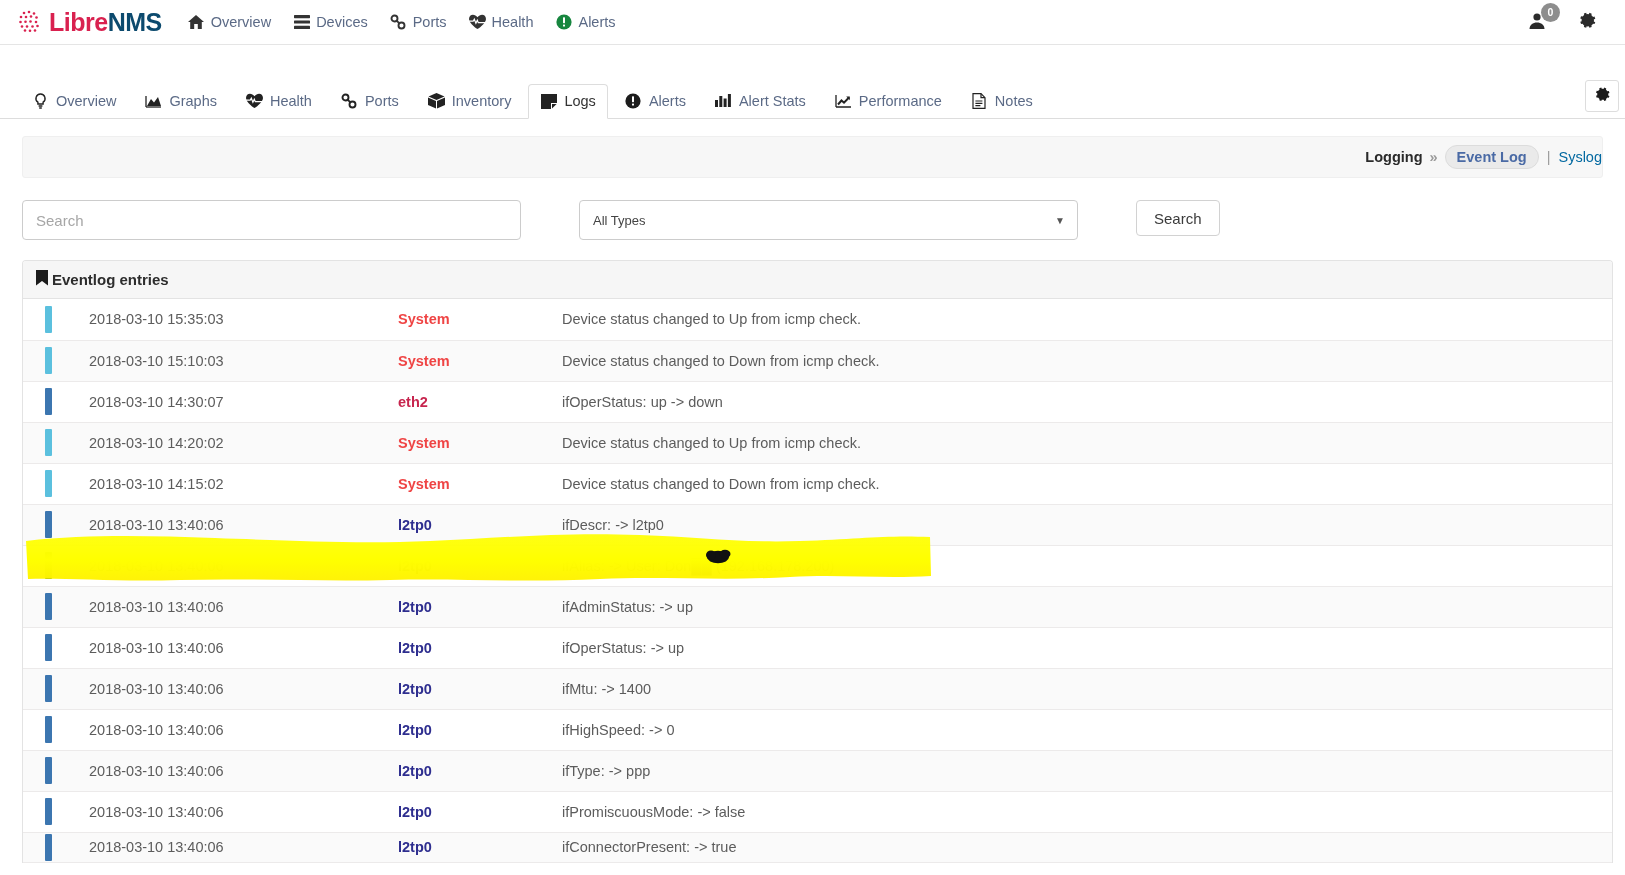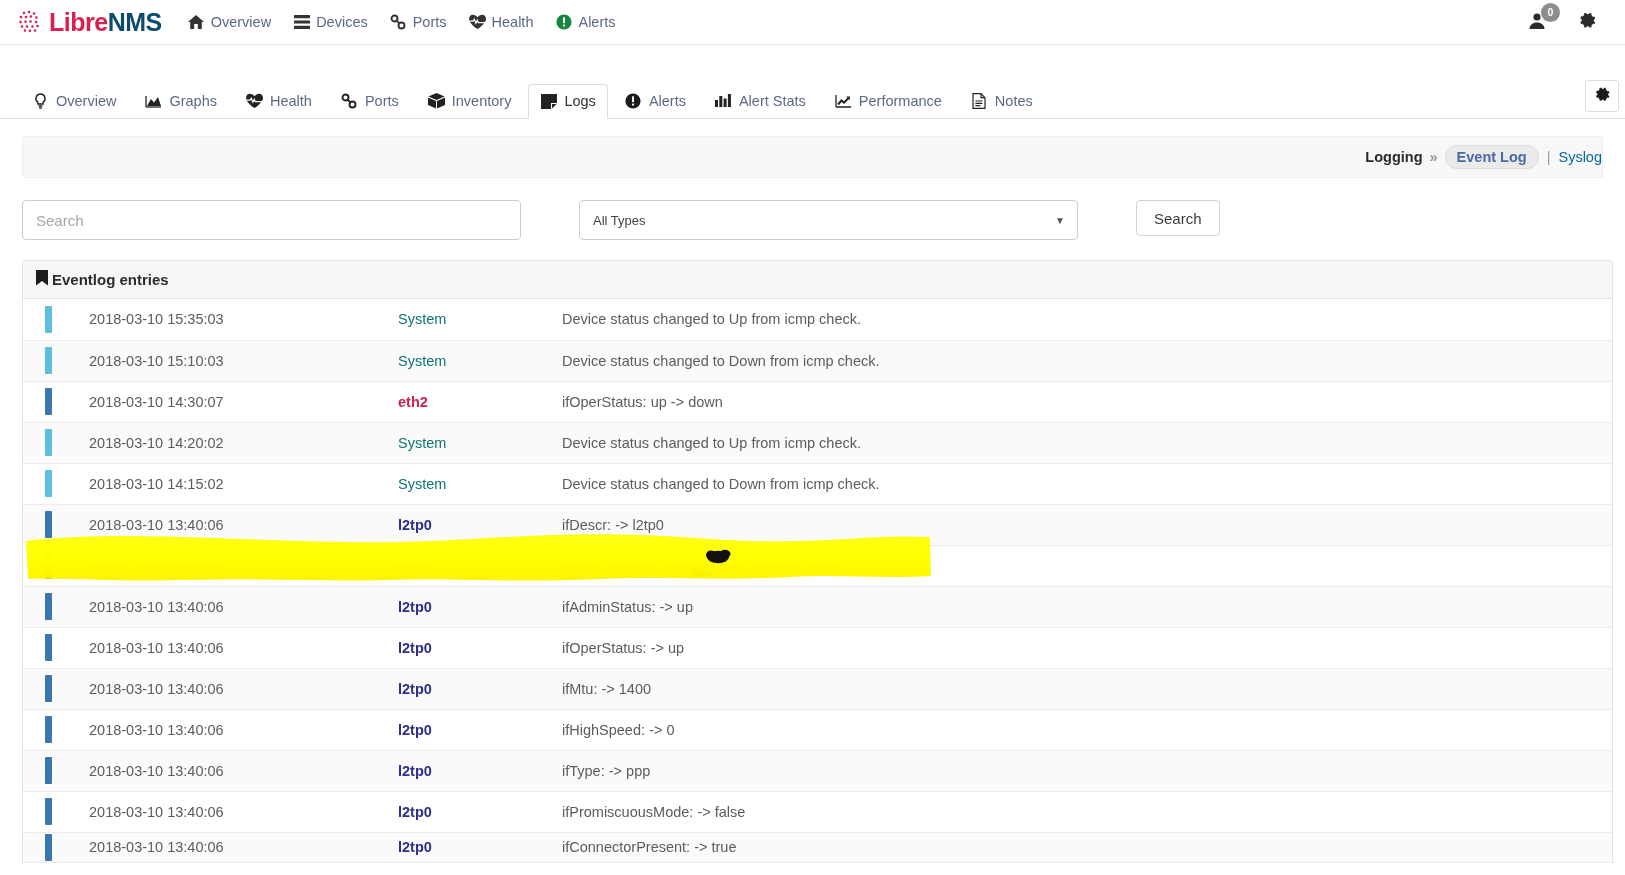--- a/index.html
+++ b/index.html
@@ -173,21 +173,21 @@
   .evt-table { width: 100%; border-collapse: collapse; table-layout: fixed; }
   .evt-row { height: 41px; background: #fff; }
   .evt-row.alt { background: #fafafa; }
   .evt-row td { border-bottom: 1px solid #eceaea; vertical-align: middle; padding: 0; }
   .c-bar { width: 30px; }
   .bar {
     width: 7px; height: 27px; margin-left: 22px; border-radius: 1px;
   }
   .c-time { width: 345px; font-size: 14.5px; color: #5c5c5c; padding-left: 36px !important; }
   .c-dev  { width: 162px; font-size: 14.5px; }
-  .c-dev.sys { color: #0f766e; font-weight: 400; }
+  .c-dev.sys { color: #ef4444; font-weight: 700; }
   .c-dev.iface { font-weight: 700; }
   .c-msg { font-size: 14.5px; color: #5c5c5c; padding-left: 2px !important; }
 
   
   .marker-layer {
     position: absolute;
     left: 0; top: 0;
     width: 1625px; height: 875px;
     pointer-events: none;
     z-index: 40;

